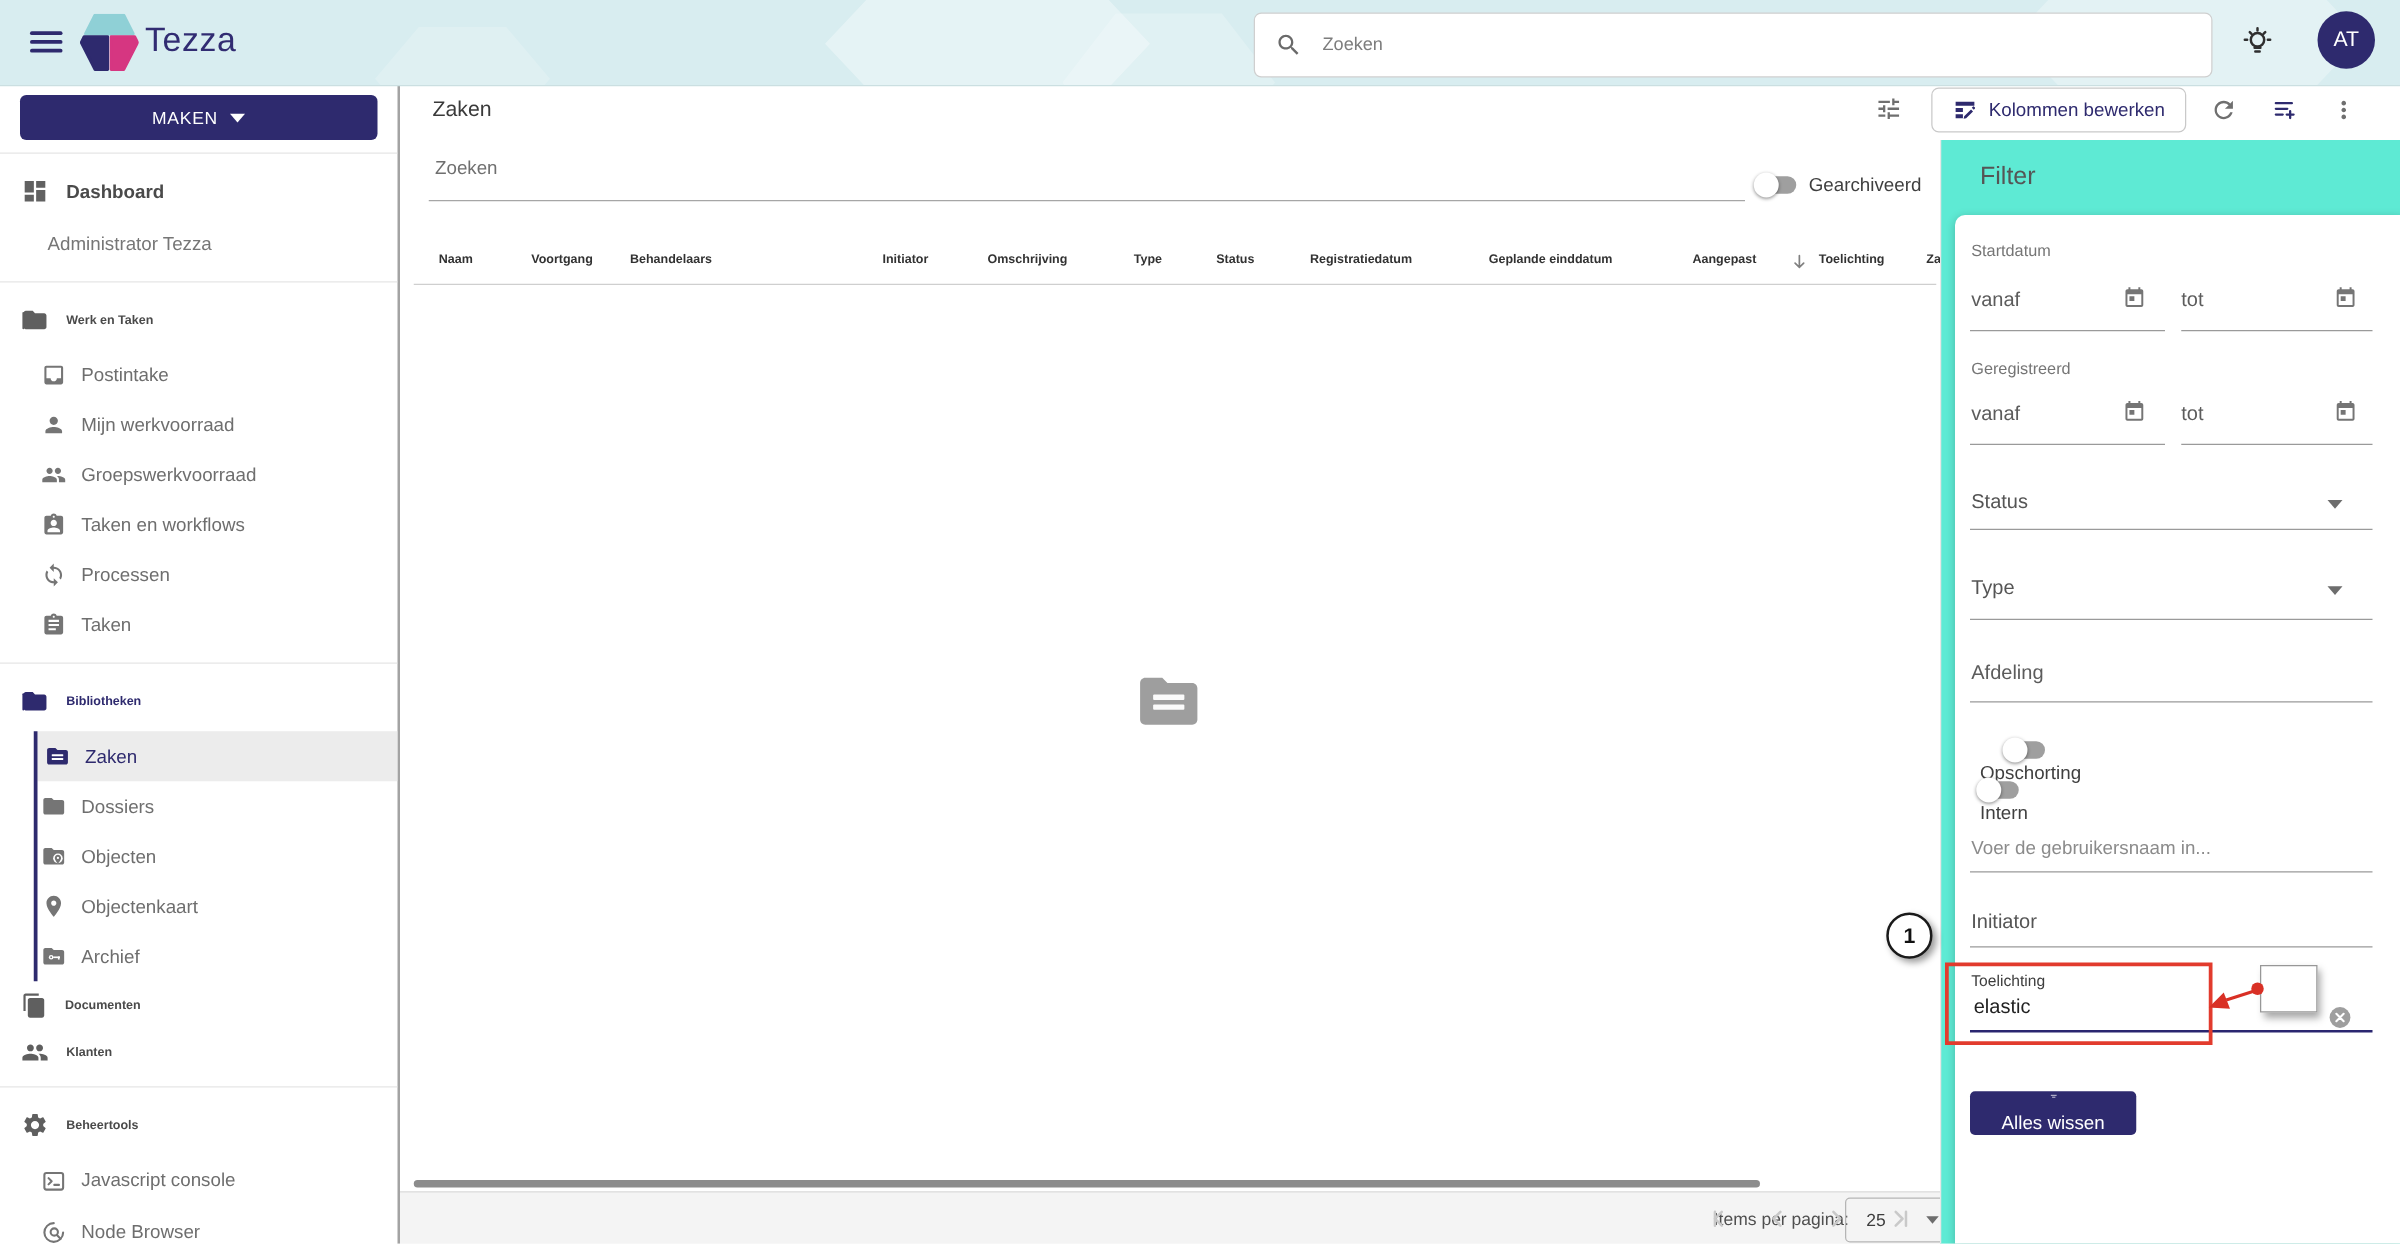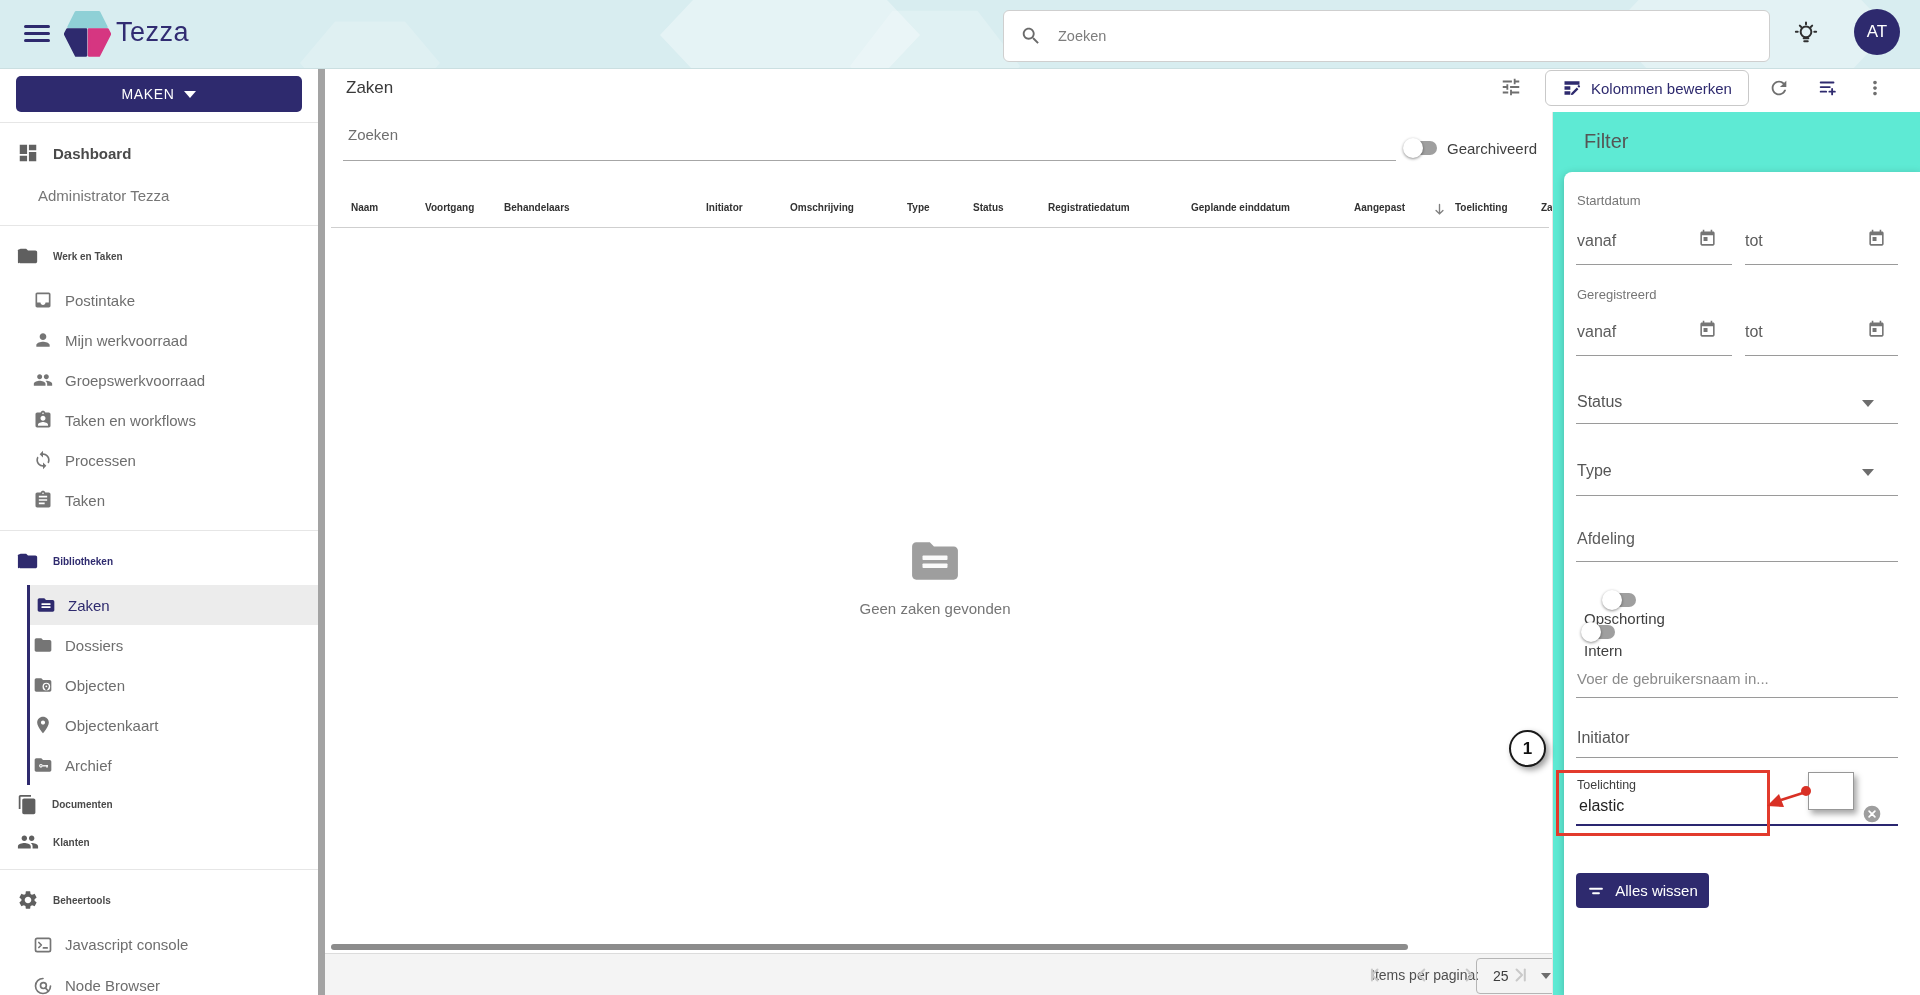--- a/index.html
+++ b/index.html
@@ -17,21 +17,21 @@
   .brand-text{position:absolute;left:116px;top:17px;font-size:27px;color:#312c72;font-weight:500;letter-spacing:.5px;}
   .searchbox{position:absolute;left:1003px;top:10px;width:765px;height:50px;background:#fff;
     border:1px solid #cfcfcf;border-radius:6px;display:flex;align-items:center;}
   .searchbox input{border:0;outline:0;flex:1;font-size:14.5px;color:#555;font-family:inherit;background:transparent;}
   .searchbox input::placeholder{color:#7d7d7d;}
   .avatar{position:absolute;left:1854px;top:9px;width:46px;height:46px;border-radius:50%;background:#2e2a6e;
     color:#fff;font-size:17px;font-weight:500;display:flex;align-items:center;justify-content:center;cursor:pointer;}
 
   
   .sidebar{position:absolute;left:0;top:68px;width:318px;height:927px;background:#fff;
-    border-right:7px solid #a3a3a3;overflow:hidden;z-index:20;}
+    border-right:2px solid #a3a3a3;overflow:hidden;z-index:20;}
   .make-wrap{padding:8px 16px 10px 16px;}
   .make-btn{width:100%;height:36px;background:#2e2a6e;color:#fff;border:0;border-radius:5px;
     font-size:14px;font-weight:500;letter-spacing:.6px;font-family:inherit;cursor:pointer;
     display:flex;align-items:center;justify-content:center;gap:10px;}
   .caret-down{width:0;height:0;border-left:6px solid transparent;border-right:6px solid transparent;border-top:7px solid #fff;}
   .sdivider{border-bottom:1px solid #e6e6e6;}
   .srow{display:flex;align-items:center;cursor:pointer;color:#6e6e6e;font-size:15px;}
   .srow .sico{flex:0 0 auto;}
   .shead{height:48px;font-weight:600;color:#4a4a4a;}
   .shead .sico{margin-left:17px;margin-right:14px;}
@@ -86,21 +86,21 @@
   .ftitle{position:absolute;left:31px;top:18px;font-size:20px;color:#555;}
   .fcard{position:absolute;left:11px;top:60px;width:357px;height:823px;background:#fff;
     border-radius:8px 0 0 0;box-shadow:0 2px 8px rgba(0,0,0,.22);}
   .flabel{position:absolute;font-size:13px;color:#757575;}
   .fvalue{position:absolute;font-size:16px;color:#5c5c5c;}
   .ful{position:absolute;height:1px;background:#9a9a9a;}
   .fcaret{position:absolute;width:0;height:0;border-left:6px solid transparent;border-right:6px solid transparent;
     border-top:7px solid #6d6d6d;}
   .ftoggle-row{position:absolute;display:flex;align-items:center;cursor:pointer;flex-direction:column;}
   .clearbtn{position:absolute;left:12px;top:701px;width:133px;height:35px;background:#2e2a6e;border:0;border-radius:4px;
-    color:#fff;font-size:15px;font-family:inherit;display:flex;align-items:center;justify-content:center;gap:10px;cursor:pointer;}
+    color:#fff;font-size:15px;font-family:inherit;display:flex;align-items:center;justify-content:center;gap:10px;cursor:pointer;flex-direction:column;}
   .toel-input{position:absolute;left:13px;top:624px;width:270px;border:0;outline:0;font-size:16px;color:#222;font-family:inherit;background:transparent;}
 
   
   .ann-box{position:absolute;left:1556px;top:770px;width:208px;height:60px;border:3px solid #e23b2d;z-index:60;pointer-events:none;}
   .ann-square{position:absolute;left:1808px;top:772px;width:44px;height:36px;background:#fff;border:1px solid #979797;
     box-shadow:3px 4px 6px rgba(0,0,0,.35);z-index:58;}
   .ann-badge{position:absolute;left:1509px;top:730px;width:33px;height:33px;border:2px solid #1a1a1a;border-radius:50%;
     background:#fff;box-shadow:3px 3px 6px rgba(0,0,0,.4);display:flex;align-items:center;justify-content:center;
     font-size:17px;font-weight:700;color:#111;z-index:60;}
   .ann-svg{position:absolute;left:0;top:0;width:1920px;height:995px;pointer-events:none;z-index:61;}
@@ -360,21 +360,20 @@
     <span class="th" style="left:1223px;">Za</span>
   </div>
   <div class="thead-border"></div>
 
   <div class="empty">
     <svg width="50" height="42" viewBox="0 0 24 20" fill="#9e9e9e">
       <path d="M9.5 1H3c-1.1 0-2 .9-2 2v14c0 1.1.9 2 2 2h18c1.1 0 2-.9 2-2V5c0-1.1-.9-2-2-2h-9.5l-2-2z"></path>
       <rect x="6" y="7.4" width="12" height="2.1" fill="#fafafa" rx=".4"></rect>
       <rect x="6" y="11.2" width="12" height="2.1" fill="#fafafa" rx=".4"></rect>
       </svg>
-    <div class="etext">Geen zaken gevonden</div>
   </div>
 
   <div class="hscroll"></div>
   <div class="footer">
     <div class="f-label">Items per pagina:</div>
     <div class="psize">
       <span class="pval">25</span>
       <span class="pcaret"></span>
     </div>
     <div class="prange">0 van 0</div>

